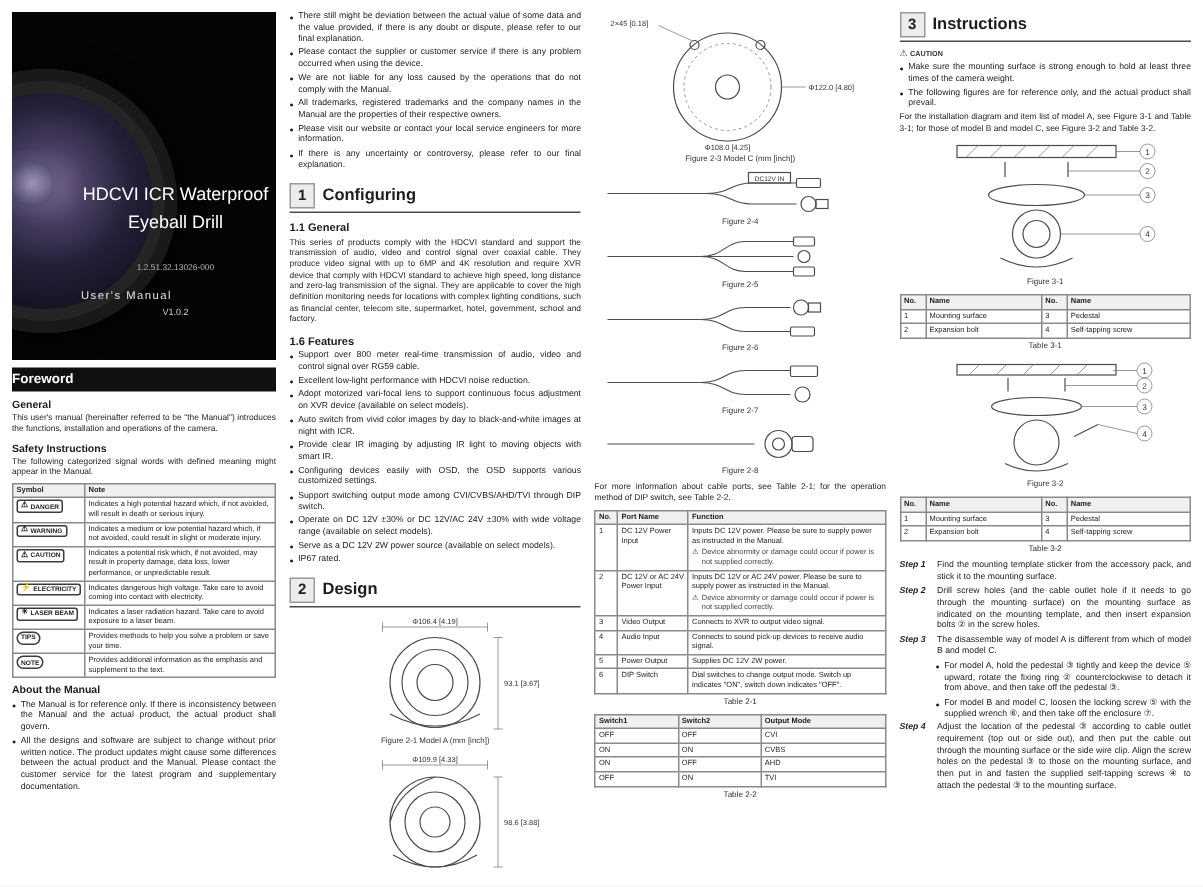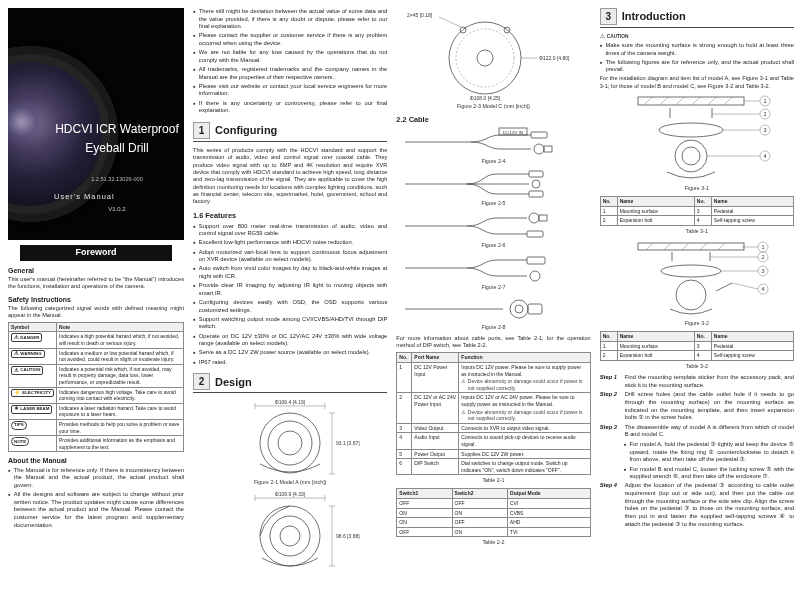--- a/index.html
+++ b/index.html
@@ -15,21 +15,21 @@
         background:radial-gradient(circle at 52% 44%, #7a6a8d 0%, #4a3f63 18%, #232038 40%, #0d0d16 72%, #000 100%);
         box-shadow:inset 0 0 0 8px #191919, inset 0 0 0 16px #242424, 0 0 18px #000;}
   .lens::after{content:"";position:absolute;left:32%;top:30%;width:26%;height:26%;border-radius:50%;
         background:radial-gradient(circle,#cfc8e6 0%,#55507a 45%,transparent 75%);opacity:.55;}
   .cover-title{position:absolute;left:46px;right:4px;top:112px;text-align:center;color:#fff;
         font-size:12px;font-weight:500;line-height:1.55;}
   .cover-code{position:absolute;left:46px;right:4px;top:168px;text-align:center;color:#b9b9b9;font-size:5.6px;}
   .cover-manual{position:absolute;left:46px;right:4px;top:184px;text-align:left;color:#e6e6e6;font-size:7.5px;letter-spacing:1px;}
   .cover-ver{position:absolute;left:46px;right:4px;top:198px;text-align:center;color:#cfcfcf;font-size:6px;}
 
-  .banner{background:#101010;color:#fff;text-align:center;font-weight:bold;font-size:9px;padding:2px 0;margin:4px 12px 5px;}
+  .banner{background:#101010;color:#fff;font-weight:bold;font-size:9px;padding:2px 0;margin:4px 0 5px;}
   .h7{font-weight:bold;font-size:7px;margin:4px 0 1px;}
   .p{font-size:5.6px;text-align:justify;color:#262626;}
   .b{display:flex;gap:3px;margin-bottom:1.5px;}
   .b .dot{flex:0 0 auto;font-size:4.6px;line-height:1.7;}
   .b .tx{flex:1;text-align:justify;}
 
   table{border-collapse:collapse;width:100%;}
   th,td{border:0.7px solid #8a8a8a;padding:1px 2px;vertical-align:top;font-size:5px;text-align:left;}
   th{background:#f0f0f0;font-weight:bold;}
   .tcap{text-align:center;font-size:5.4px;margin:2px 0 4px;color:#333;}
@@ -173,20 +173,21 @@
     <div class="b">
         <span class="dot">●</span>
         <span class="tx">If there is any uncertainty or controversy, please refer to our final explanation.</span>
       </div>
 
     <div class="sec">
       <span class="sec-num">1</span>
       <span class="sec-title">Configuring</span>
     </div>
 
+    <div class="sub">1.1 General</div>
     <div class="p">This series of products comply with the HDCVI standard and support the transmission of audio, video and control signal over coaxial cable. They produce video signal with up to 6MP and 4K resolution and require XVR device that comply with HDCVI standard to achieve high speed, long distance and zero-lag transmission of the signal. They are applicable to cover the high definition monitoring needs for locations with complex lighting conditions, such as financial center, telecom site, supermarket, hotel, government, school and factory.</div>
 
     <div class="sub">1.6 Features</div>
     <div class="b">
         <span class="dot">●</span>
         <span class="tx">Support over 800 meter real-time transmission of audio, video and control signal over RG59 cable.</span>
       </div>
     <div class="b">
         <span class="dot">●</span>
         <span class="tx">Excellent low-light performance with HDCVI noise reduction.</span>
@@ -271,21 +272,20 @@
       <circle class="ln" cx="60" cy="20" r="3"></circle>
       <circle class="ln" cx="104" cy="20" r="3"></circle>
       <line class="ln-thin" x1="58" y1="17" x2="36" y2="7"></line>
       <text x="4" y="7" font-size="5">2×45 [0.18]</text>
       <line class="ln-thin" x1="118" y1="48" x2="134" y2="48"></line>
       <text x="136" y="50" font-size="5">Φ122.0 [4.80]</text>
       <text x="82" y="90" font-size="5" text-anchor="middle">Φ108.0 [4.25]</text>
     </svg>
     <div class="fcap">Figure 2-3 Model C (mm [inch])</div>
 
-    <div class="sub">2.2 Cable</div>
 
     <svg class="fig" width="180" height="30" viewBox="0 0 180 30">
       <path class="ln" d="M2,15 H68" stroke-width="2"></path>
       <path class="ln" d="M68,15 C84,15 84,8 98,8 H128"></path>
       <path class="ln" d="M68,15 C84,15 84,22 98,22 H128"></path>
       <rect class="ln" x="96" y="1" width="28" height="7"></rect>
       <text x="110" y="6.5" font-size="4.4" text-anchor="middle">DC12V IN</text>
       <rect class="ln" x="128" y="5" width="16" height="6" rx="1"></rect>
       <circle class="ln" cx="136" cy="22" r="5"></circle>
       <rect class="ln" x="141" y="19" width="8" height="6"></rect>
@@ -413,21 +413,21 @@
         <td>TVI</td>
       </tr>
     </tbody>
       </table>
     <div class="tcap">Table 2-2</div>
   </div>
 
   <div class="col col4">
     <div class="sec" style="margin-top:0">
       <span class="sec-num">3</span>
-      <span class="sec-title">Introduction</span>
+      <span class="sec-title">Instructions</span>
     </div>
 
     <div class="note-ic"><span>⚠</span> <b style="font-size:4.8px">CAUTION</b></div>
     <div class="b">
         <span class="dot">●</span>
         <span class="tx">Make sure the mounting surface is strong enough to hold at least three times of the camera weight.</span>
       </div>
     <div class="b">
         <span class="dot">●</span>
         <span class="tx">The following figures are for reference only, and the actual product shall prevail.</span>

